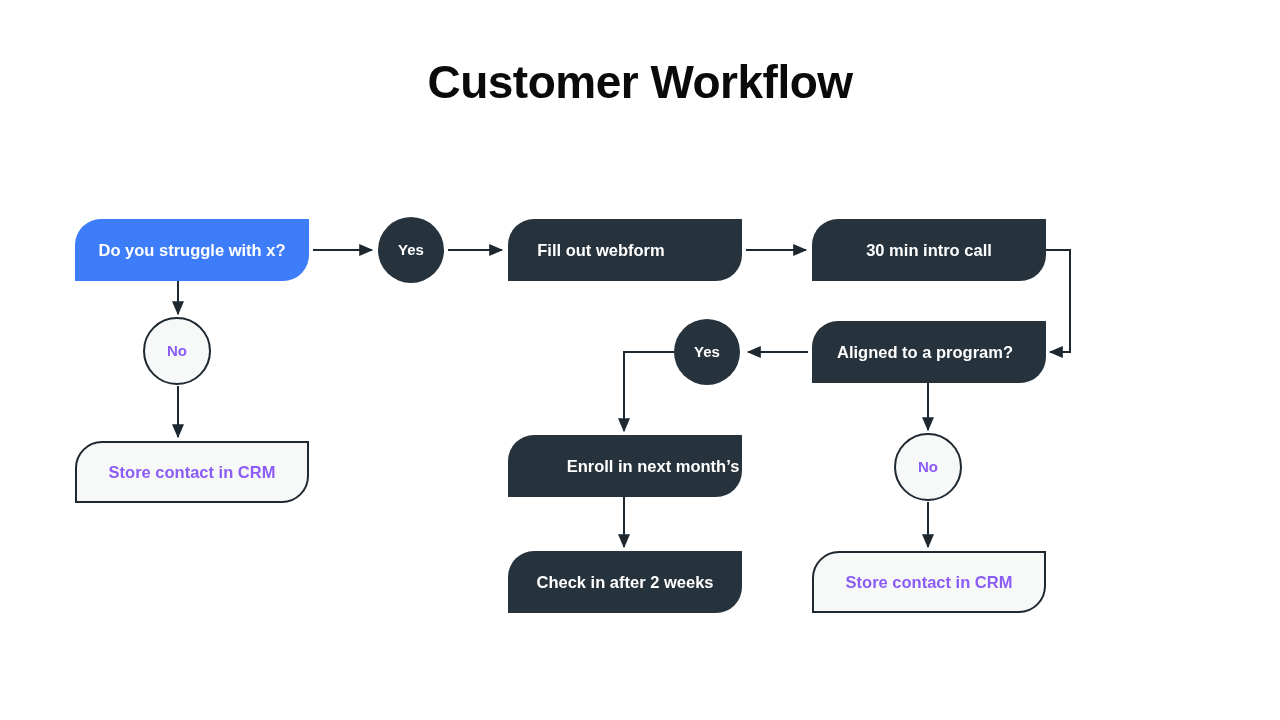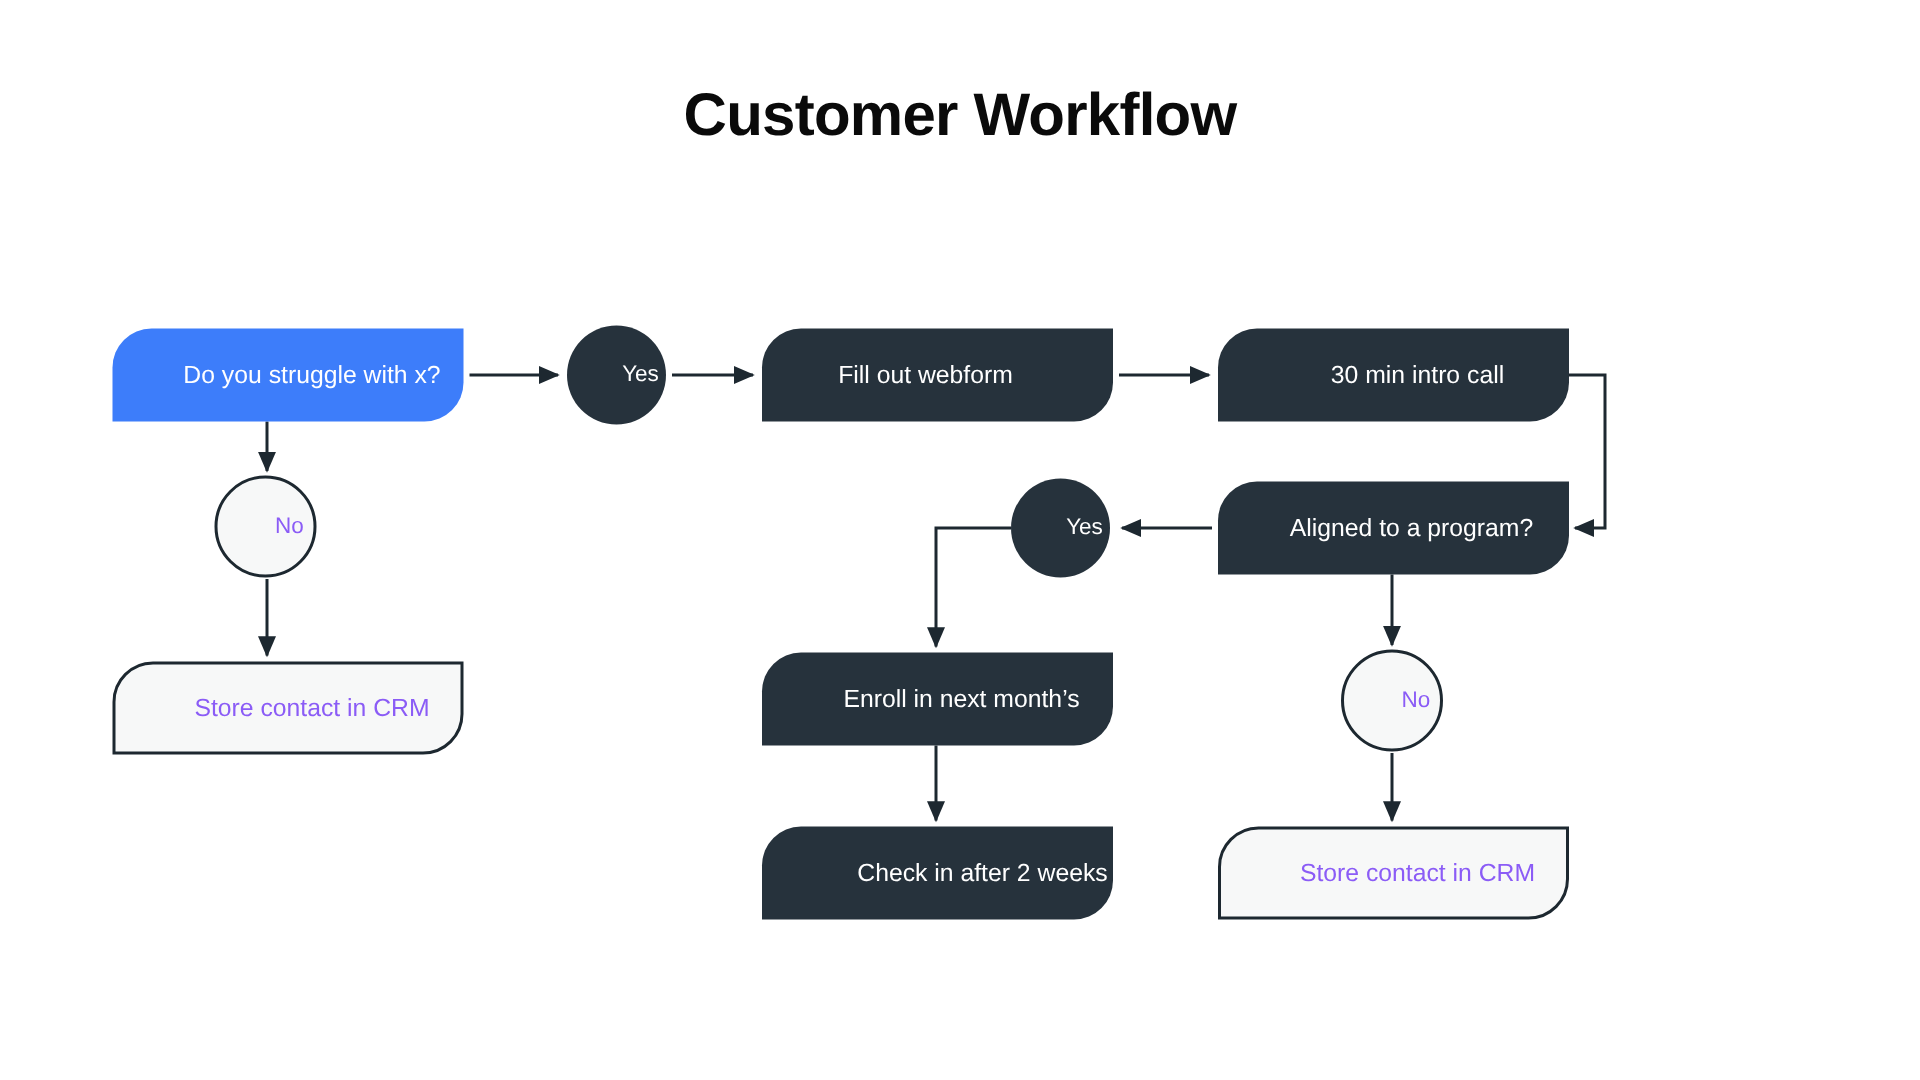--- a/index.html
+++ b/index.html
@@ -19,44 +19,43 @@
     width: 1280px;
     height: 720px;
     background: #ffffff;
   }
   .title {
     position: absolute;
     left: 0;
     top: 55px;
     width: 1280px;
     text-align: center;
-    font-size: 40px;
+    font-size: 46px;
     font-weight: bold;
     color: #0a0a0a;
     letter-spacing: -0.5px;
     font-family: "Liberation Sans", sans-serif;
   }
   svg.flow {
     position: absolute;
     left: 0;
     top: 0;
     width: 1280px;
     height: 720px;
   }
   .node-label {
     position: absolute;
     display: flex;
     align-items: center;
     justify-content: center;
     text-align: right;
-    font-weight: normal;
+    font-weight: bold;
     font-family: "Liberation Sans", sans-serif;
     pointer-events: none;
     line-height: 1.1;
-    margin-left: 16px;
   }
   .lbl-box {
     font-size: 16.5px;
   }
   .lbl-circle {
     font-size: 15px;
   }
   .on-dark { color: #ffffff; }
   .on-light { color: #8b5cf6; }
   .on-blue { color: #ffffff; }
@@ -106,18 +105,18 @@
   <div id="label-layer">
       <div class="node-label lbl-box on-blue" style="left: 75px; top: 219px; width: 234px; height: 62px;">Do you struggle with x?</div>
       <div class="node-label lbl-circle on-dark" style="left: 378px; top: 217px; width: 66px; height: 66px;">Yes</div>
       <div class="node-label lbl-circle on-light" style="left: 144px; top: 318px; width: 66px; height: 66px;">No</div>
       <div class="node-label lbl-box on-light" style="left: 75px; top: 441px; width: 234px; height: 62px;">Store contact in CRM</div>
       <div class="node-label lbl-box on-dark" style="left: 508px; top: 219px; width: 186px; height: 62px;">Fill out webform</div>
       <div class="node-label lbl-box on-dark" style="left: 812px; top: 219px; width: 234px; height: 62px;">30 min intro call</div>
       <div class="node-label lbl-box on-dark" style="left: 812px; top: 321px; width: 226px; height: 62px;">Aligned to a program?</div>
       <div class="node-label lbl-circle on-dark" style="left: 674px; top: 319px; width: 66px; height: 66px;">Yes</div>
       <div class="node-label lbl-circle on-light" style="left: 895px; top: 434px; width: 66px; height: 66px;">No</div>
-      <div class="node-label lbl-box on-dark" style="left: 508px; top: 435px; width: 234px; height: 62px;">Enroll in next month’s</div>
-      <div class="node-label lbl-box on-dark" style="left: 508px; top: 551px; width: 234px; height: 62px; padding-left: 14px;">Check in after 2 weeks</div>
+      <div class="node-label lbl-box on-dark" style="left: 508px; top: 435px; width: 234px; height: 62px; padding-left: 28px;">Enroll in next month’s</div>
+      <div class="node-label lbl-box on-dark" style="left: 508px; top: 551px; width: 234px; height: 62px;">Check in after 2 weeks</div>
       <div class="node-label lbl-box on-light" style="left: 812px; top: 551px; width: 234px; height: 62px;">Store contact in CRM</div>
     </div>
 
 </div>
 
 </body></html>

